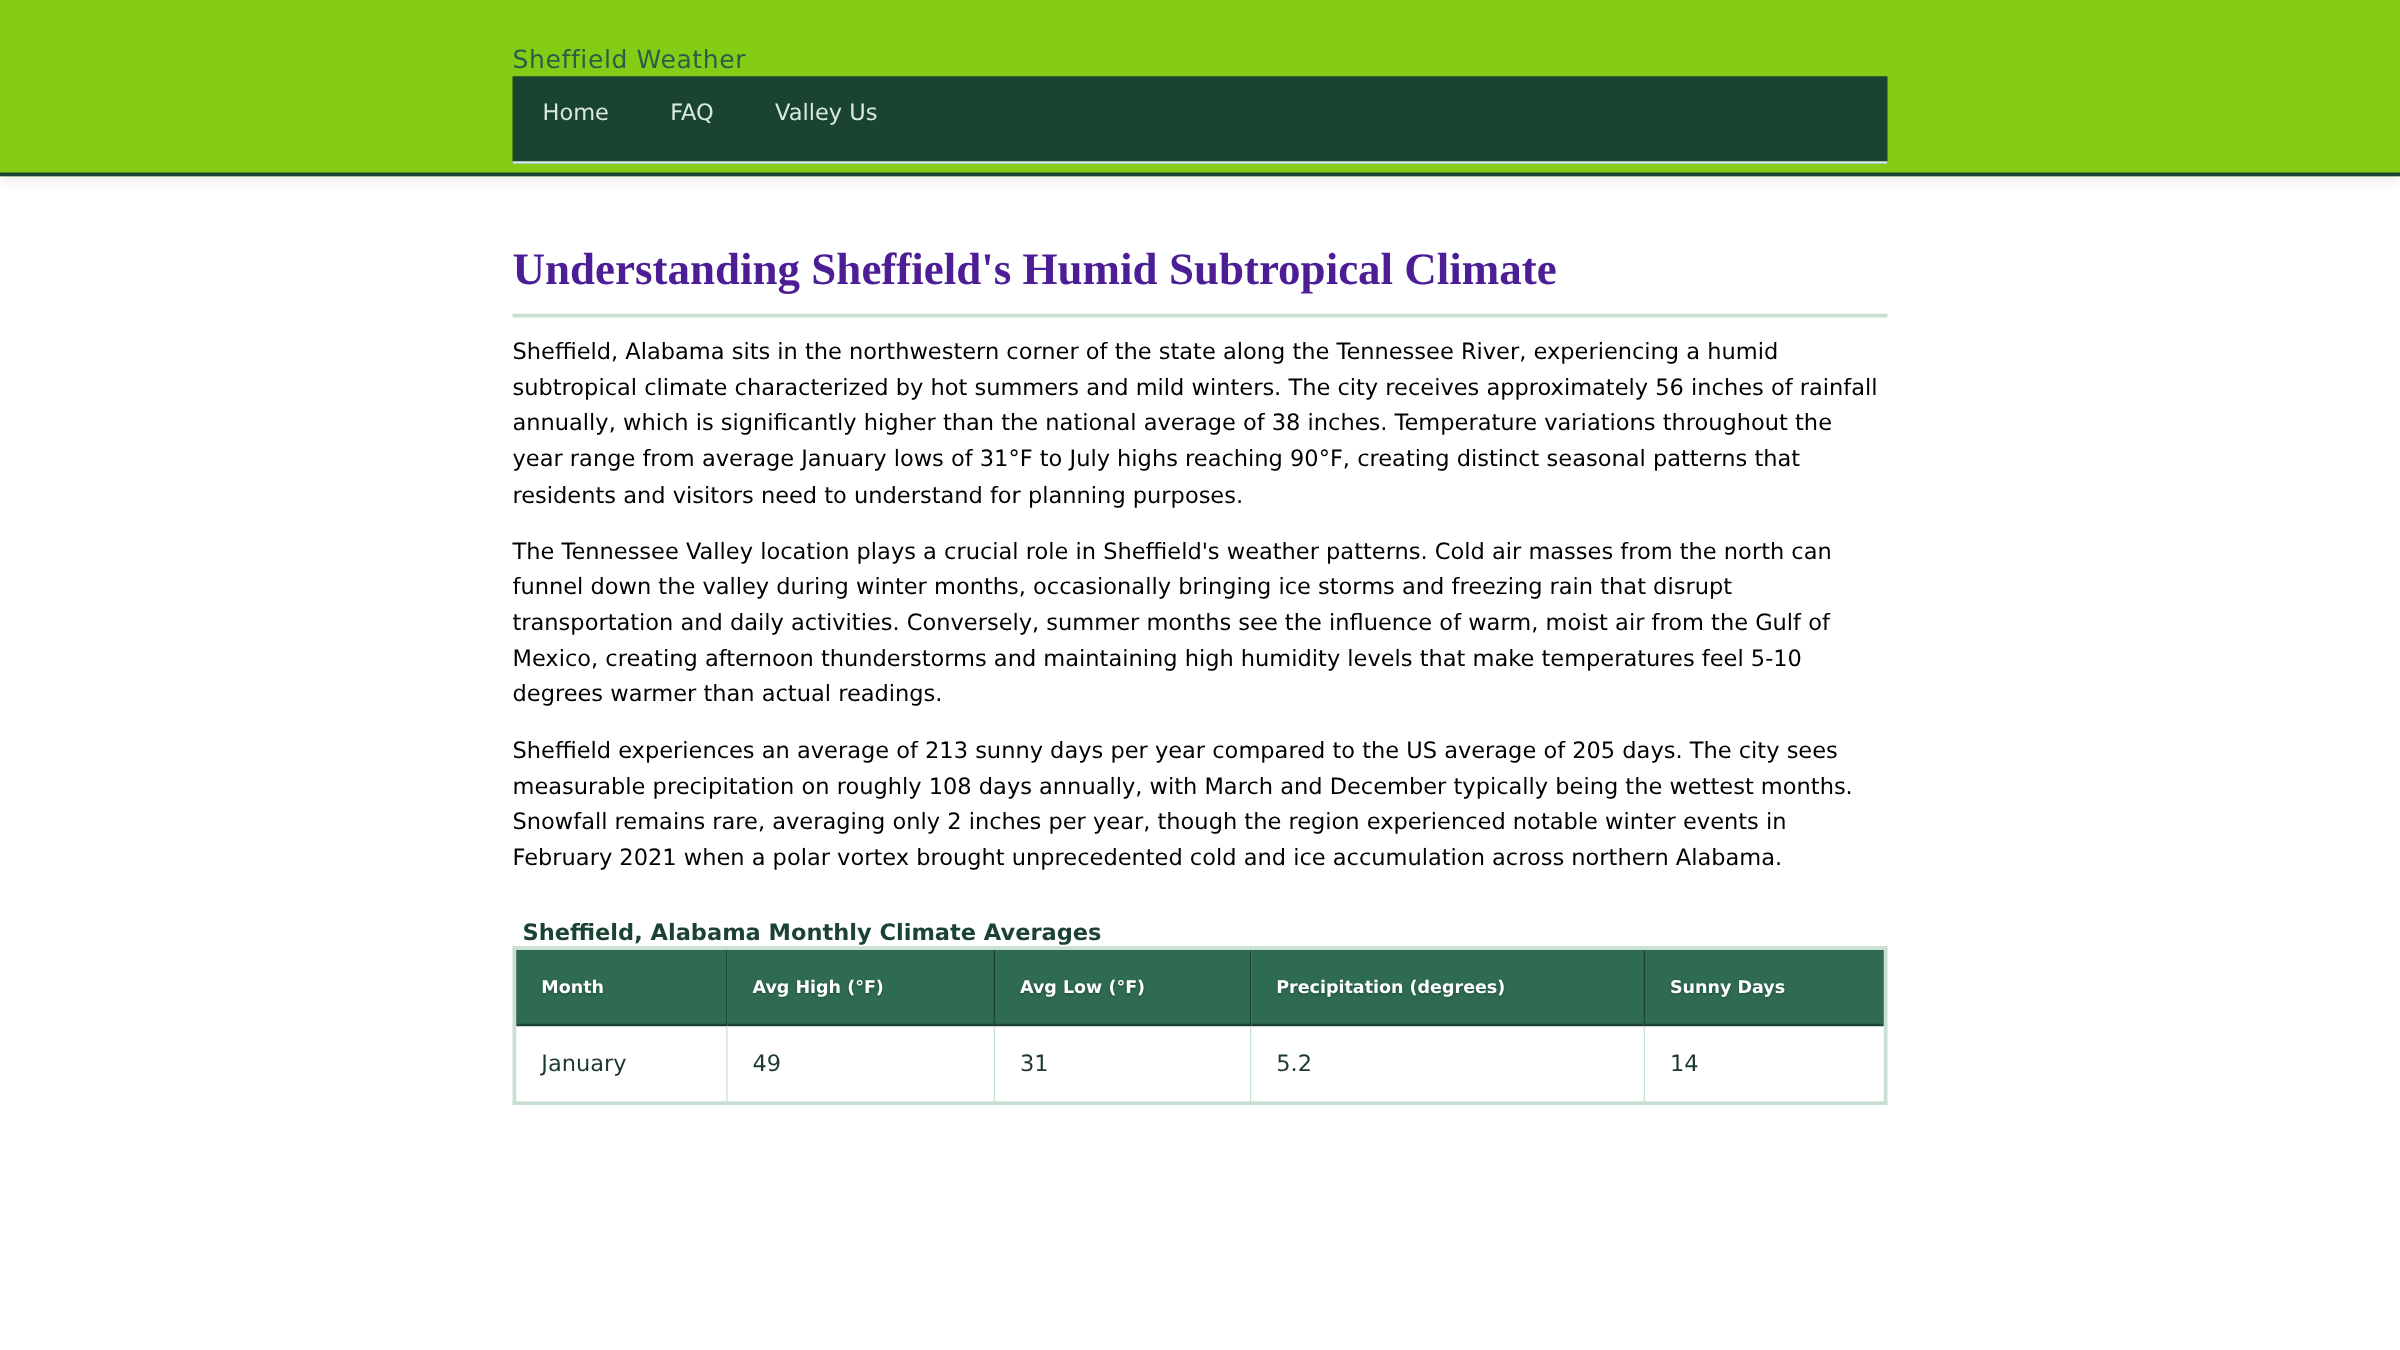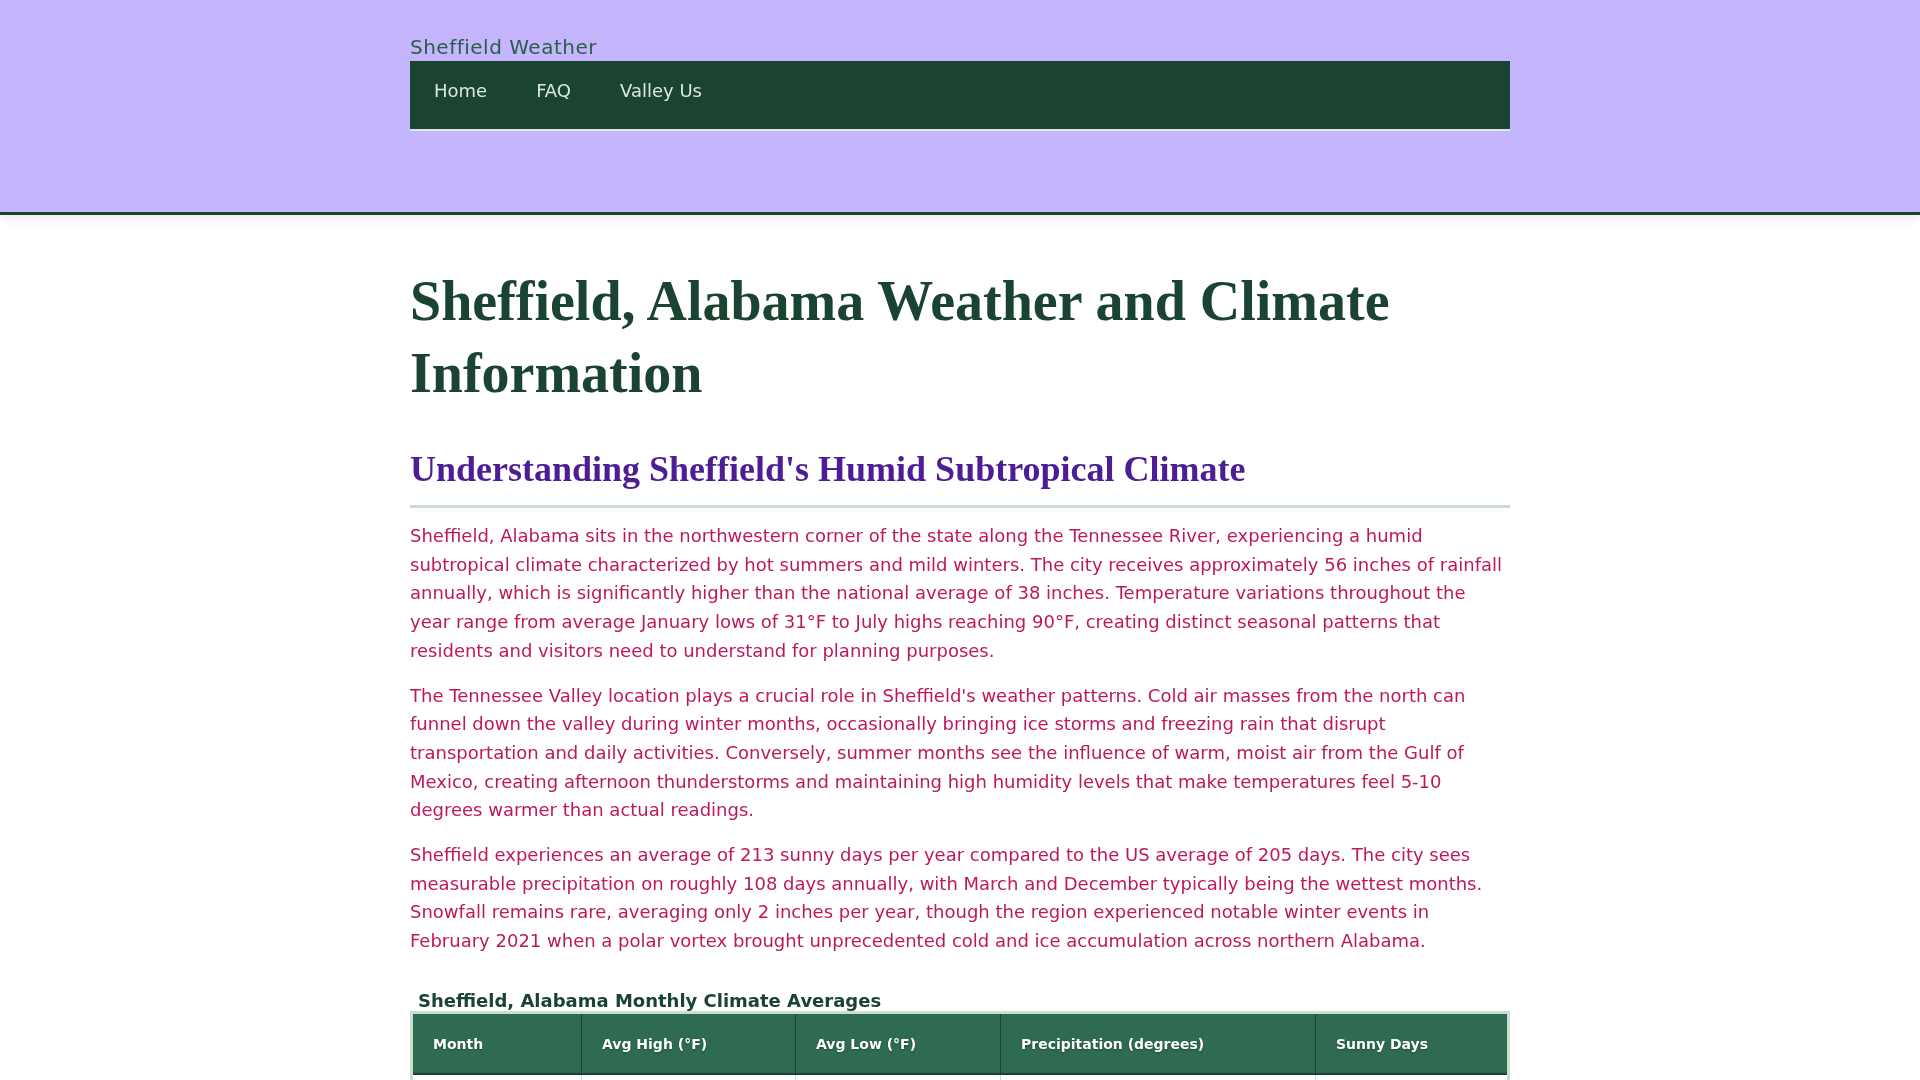--- a/index.html
+++ b/index.html
@@ -1,20 +1,20 @@
 <!DOCTYPE html>
 <html><head>
 <meta charset="utf-8">
 <style>
   * { box-sizing: border-box; margin: 0; padding: 0; }
   html, body { width: 1920px; height: 1080px; overflow: hidden; background: #ffffff; }
   body { font-family: "DejaVu Sans", sans-serif; color: #1c3a2d; }
   .site-header {
-    background: #c4b5fd;
-    height: 215px;
+    background: #84cc16;
+    height: 141px;
     border-bottom: 3px solid #1b4332;
     box-shadow: 0 4px 10px rgba(0,0,0,0.08);
     position: relative;
   }
   .site-title {
     position: absolute; left: 410px; top: 35px;
     font-size: 20px; color: #2a5e47; letter-spacing: 0.5px;
   }
   .nav {
     position: absolute; left: 410px; top: 61px; width: 1100px; height: 70px;
@@ -29,21 +29,21 @@
   .main { width: 1100px; margin: 0 auto; padding-top: 50px; }
   h1 {
     font-family: "Liberation Serif", serif; font-weight: bold;
     font-size: 56px; line-height: 72px; color: #1b4332; margin-bottom: 36px;
   }
   h2 {
     font-family: "Liberation Serif", serif; font-weight: bold;
     font-size: 36px; line-height: 48px; color: #4c1d95;
     padding-bottom: 12px; border-bottom: 3px solid #c9dfd2; margin-bottom: 14px;
   }
-  p { font-size: 18px; line-height: 28.7px; color: #be185d; margin-bottom: 16px; }
+  p { font-size: 18px; line-height: 28.7px; color: #000000; margin-bottom: 16px; }
   .caption {
     font-weight: bold; font-size: 18px; color: #1b4332;
     padding-left: 8px; margin-top: 34px; 
   }
   table {
     width: 1100px; border-collapse: collapse;
     border: 3px solid #c9dfd2; border-top: 3px solid #c9dfd2;
   }
   th {
     background: #2e6b51; color: #ffffff; font-weight: bold; font-size: 14px;
@@ -64,21 +64,20 @@
 <header class="site-header">
   <div class="site-title">Sheffield Weather</div>
   <nav class="nav">
     <a href="#">Home</a>
     <a href="#">FAQ</a>
     <a href="#">Valley Us</a>
   </nav>
 </header>
 
 <main class="main">
-  <h1>Sheffield, Alabama Weather and Climate Information</h1>
   <h2>Understanding Sheffield's Humid Subtropical Climate</h2>
   <p>Sheffield, Alabama sits in the northwestern corner of the state along the Tennessee River, experiencing a humid subtropical climate characterized by hot summers and mild winters. The city receives approximately 56 inches of rainfall annually, which is significantly higher than the national average of 38 inches. Temperature variations throughout the year range from average January lows of 31°F to July highs reaching 90°F, creating distinct seasonal patterns that residents and visitors need to understand for planning purposes.</p>
   <p>The Tennessee Valley location plays a crucial role in Sheffield's weather patterns. Cold air masses from the north can funnel down the valley during winter months, occasionally bringing ice storms and freezing rain that disrupt transportation and daily activities. Conversely, summer months see the influence of warm, moist air from the Gulf of Mexico, creating afternoon thunderstorms and maintaining high humidity levels that make temperatures feel 5-10 degrees warmer than actual readings.</p>
   <p>Sheffield experiences an average of 213 sunny days per year compared to the US average of 205 days. The city sees measurable precipitation on roughly 108 days annually, with March and December typically being the wettest months. Snowfall remains rare, averaging only 2 inches per year, though the region experienced notable winter events in February 2021 when a polar vortex brought unprecedented cold and ice accumulation across northern Alabama.</p>
 
   <div class="caption">Sheffield, Alabama Monthly Climate Averages</div>
   <table>
     <thead>
       <tr>
         <th>Month</th>

